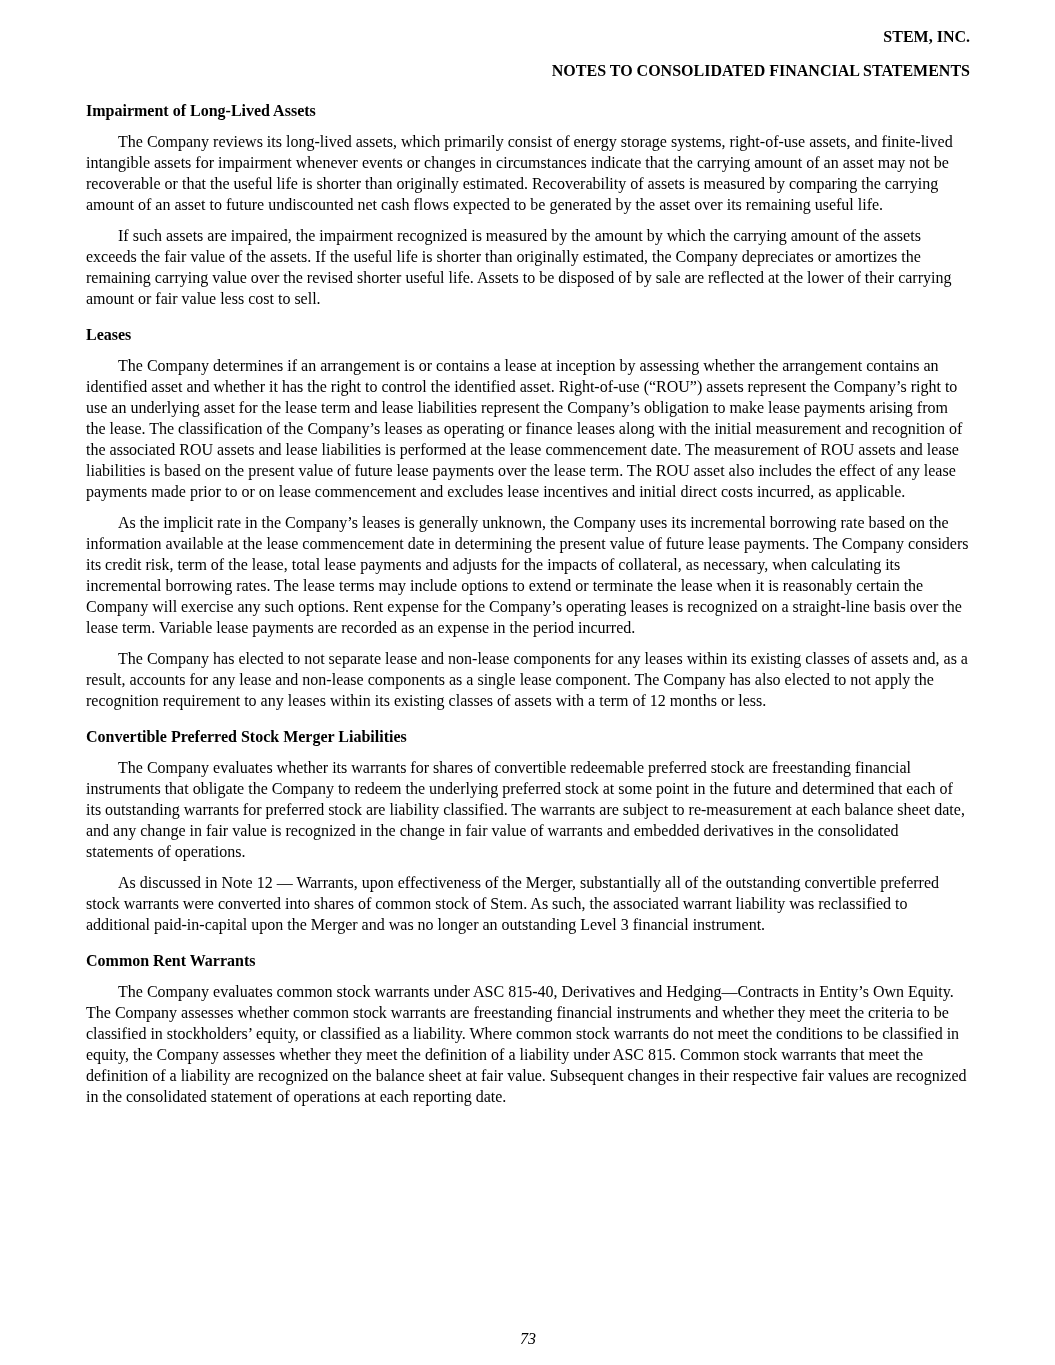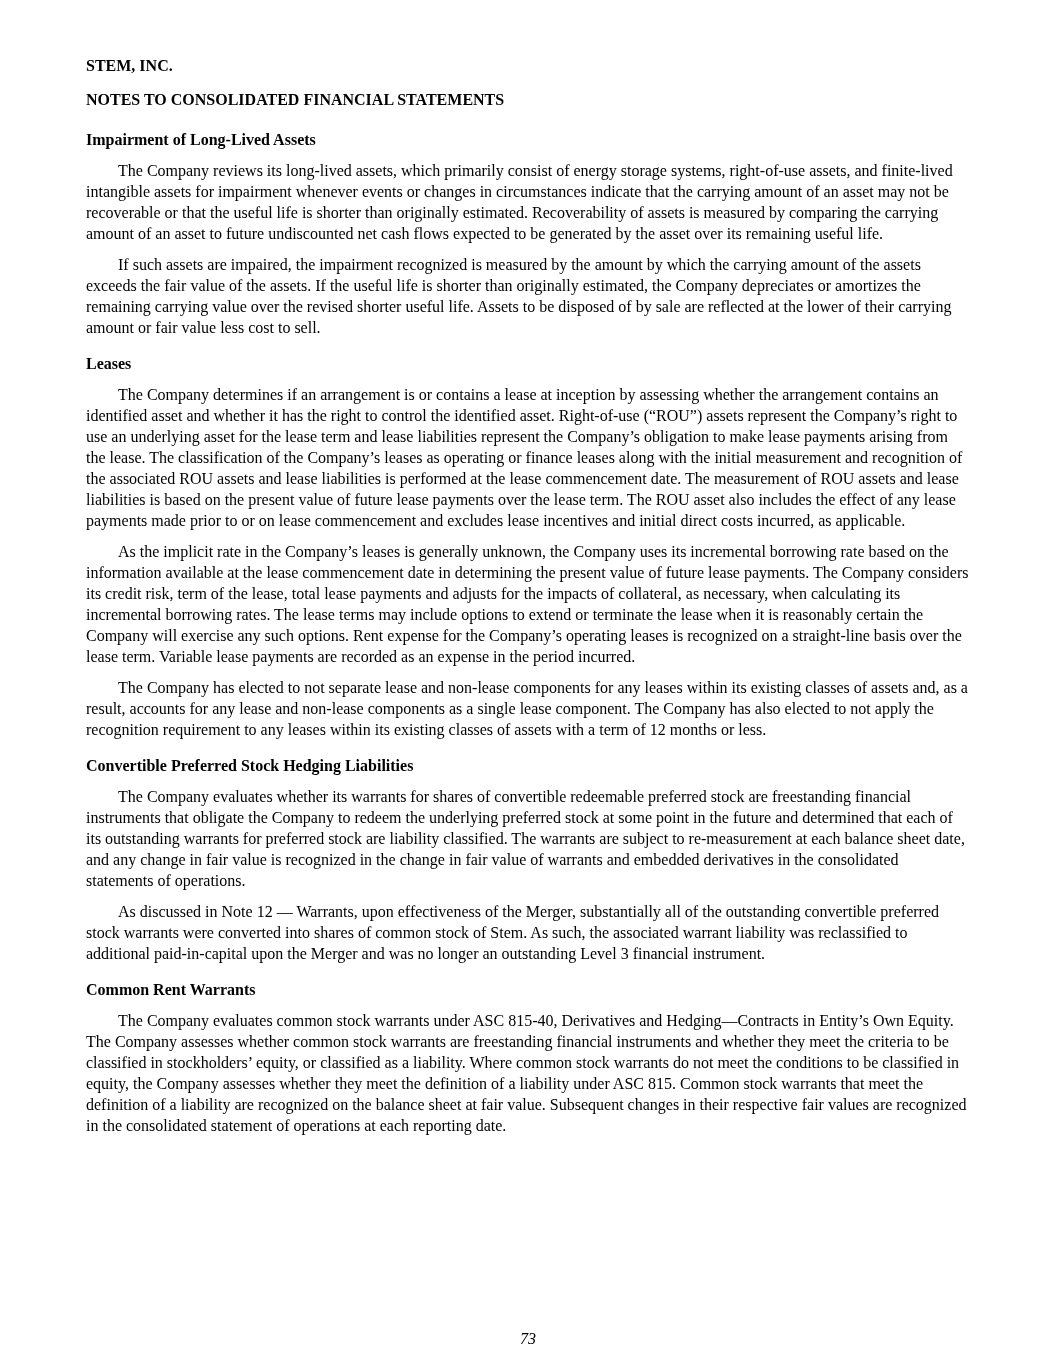--- a/index.html
+++ b/index.html
@@ -9,21 +9,21 @@
     box-sizing: border-box;
     background: #ffffff;
     color: #000000;
     font-family: "Liberation Serif", "DejaVu Serif", serif;
     font-size: 16px;
     line-height: 21px;
     padding: 26px 85px 16px 86px;
     display: flex;
     flex-direction: column;
   }
-  .doc-header { text-align: left; margin-top: 29px; }
+  .doc-header { text-align: right; }
   .company-name {
     font-weight: bold;
     font-size: 16px;
     margin: 0 0 13px 0;
   }
   .doc-title {
     font-weight: bold;
     font-size: 16px;
     margin: 0 0 4px 0;
   }
@@ -60,21 +60,21 @@
       <p class="para"><span>The Company reviews its long-lived assets, which primarily consist of energy storage systems, right-of-use assets, and finite-lived intangible assets for impairment whenever events or changes in circumstances indicate that the carrying amount of an asset may not be recoverable or that the useful life is shorter than originally estimated. Recoverability of assets is measured by comparing the carrying amount of an asset to future undiscounted net cash flows expected to be generated by the asset over its remaining useful life.</span></p>
       <p class="para"><span>If such assets are impaired, the impairment recognized is measured by the amount by which the carrying amount of the assets exceeds the fair value of the assets. If the useful life is shorter than originally estimated, the Company depreciates or amortizes the remaining carrying value over the revised shorter useful life. Assets to be disposed of by sale are reflected at the lower of their carrying amount or fair value less cost to sell.</span></p>
     </section>
     <section>
       <h3 class="sec-heading">Leases</h3>
       <p class="para"><span>The Company determines if an arrangement is or contains a lease at inception by assessing whether the arrangement contains an identified asset and whether it has the right to control the identified asset. Right-of-use (“ROU”) assets represent the Company’s right to use an underlying asset for the lease term and lease liabilities represent the Company’s obligation to make lease payments arising from the lease. The classification of the Company’s leases as operating or finance leases along with the initial measurement and recognition of the associated ROU assets and lease liabilities is performed at the lease commencement date. The measurement of ROU assets and lease liabilities is based on the present value of future lease payments over the lease term. The ROU asset also includes the effect of any lease payments made prior to or on lease commencement and excludes lease incentives and initial direct costs incurred, as applicable.</span></p>
       <p class="para"><span>As the implicit rate in the Company’s leases is generally unknown, the Company uses its incremental borrowing rate based on the information available at the lease commencement date in determining the present value of future lease payments. The Company considers its credit risk, term of the lease, total lease payments and adjusts for the impacts of collateral, as necessary, when calculating its incremental borrowing rates. The lease terms may include options to extend or terminate the lease when it is reasonably certain the Company will exercise any such options. Rent expense for the Company’s operating leases is recognized on a straight-line basis over the lease term. Variable lease payments are recorded as an expense in the period incurred.</span></p>
       <p class="para"><span>The Company has elected to not separate lease and non-lease components for any leases within its existing classes of assets and, as a result, accounts for any lease and non-lease components as a single lease component. The Company has also elected to not apply the recognition requirement to any leases within its existing classes of assets with a term of 12 months or less.</span></p>
     </section>
     <section>
-      <h3 class="sec-heading">Convertible Preferred Stock Hedging Liabilities</h3>
+      <h3 class="sec-heading">Convertible Preferred Stock Merger Liabilities</h3>
       <p class="para"><span>The Company evaluates whether its warrants for shares of convertible redeemable preferred stock are freestanding financial instruments that obligate the Company to redeem the underlying preferred stock at some point in the future and determined that each of its outstanding warrants for preferred stock are liability classified. The warrants are subject to re-measurement at each balance sheet date, and any change in fair value is recognized in the change in fair value of warrants and embedded derivatives in the consolidated statements of operations.</span></p>
       <p class="para"><span>As discussed in Note 12 — </span><span class="italic">Warrants</span><span>, upon effectiveness of the Merger, substantially all of the outstanding convertible preferred stock warrants were converted into shares of common stock of Stem. As such, the associated warrant liability was reclassified to additional paid-in-capital upon the Merger and was no longer an outstanding Level 3 financial instrument.</span></p>
     </section>
     <section>
       <h3 class="sec-heading">Common Rent Warrants</h3>
       <p class="para"><span>The Company evaluates common stock warrants under ASC 815-40, </span><span class="italic">Derivatives and Hedging—Contracts in Entity’s Own Equity.</span><span> The Company assesses whether common stock warrants are freestanding financial instruments and whether they meet the criteria to be classified in stockholders’ equity, or classified as a liability. Where common stock warrants do not meet the conditions to be classified in equity, the Company assesses whether they meet the definition of a liability under ASC 815. Common stock warrants that meet the definition of a liability are recognized on the balance sheet at fair value. Subsequent changes in their respective fair values are recognized in the consolidated statement of operations at each reporting date.</span></p>
     </section>
   </main>
 
 <footer class="page-footer">

